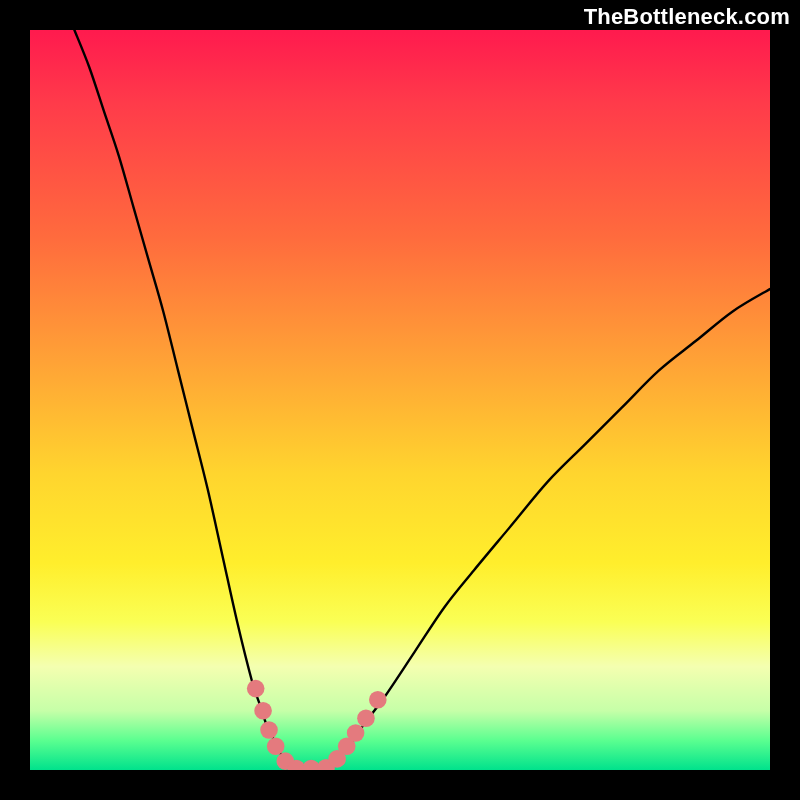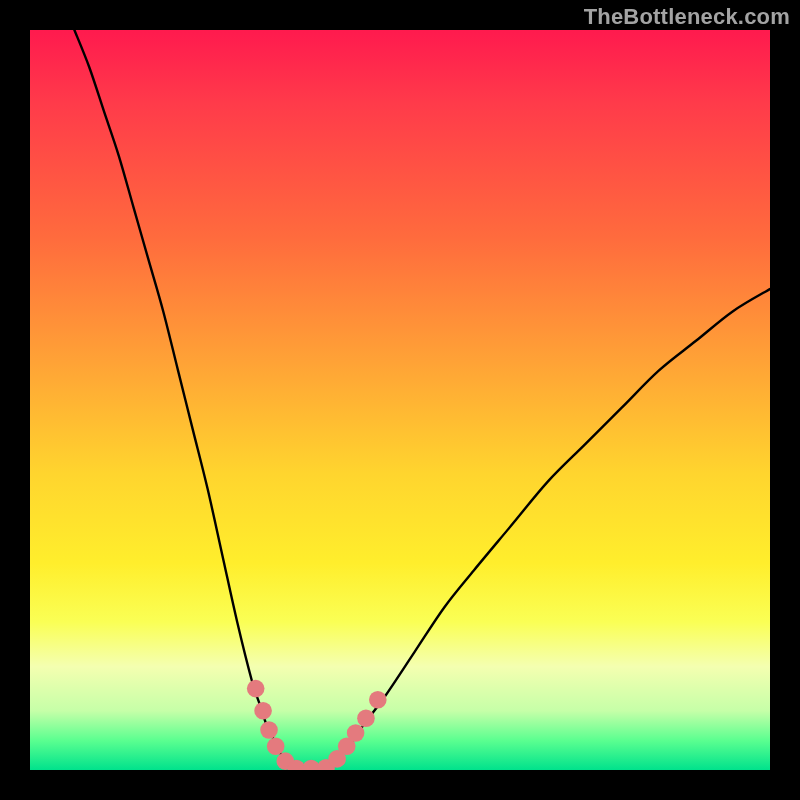--- a/index.html
+++ b/index.html
@@ -14,21 +14,21 @@
   .frame {
     position: relative;
     width: 800px;
     height: 800px;
     background: #000;
   }
   .watermark {
     position: absolute;
     top: 4px;
     right: 10px;
-    color: #a3a3a3;
+    color: #ffffff;
     font-size: 22px;
     font-weight: 600;
     letter-spacing: 0.2px;
     z-index: 10;
   }
   .plot {
     position: absolute;
     left: 30px;
     top: 30px;
     width: 740px;

